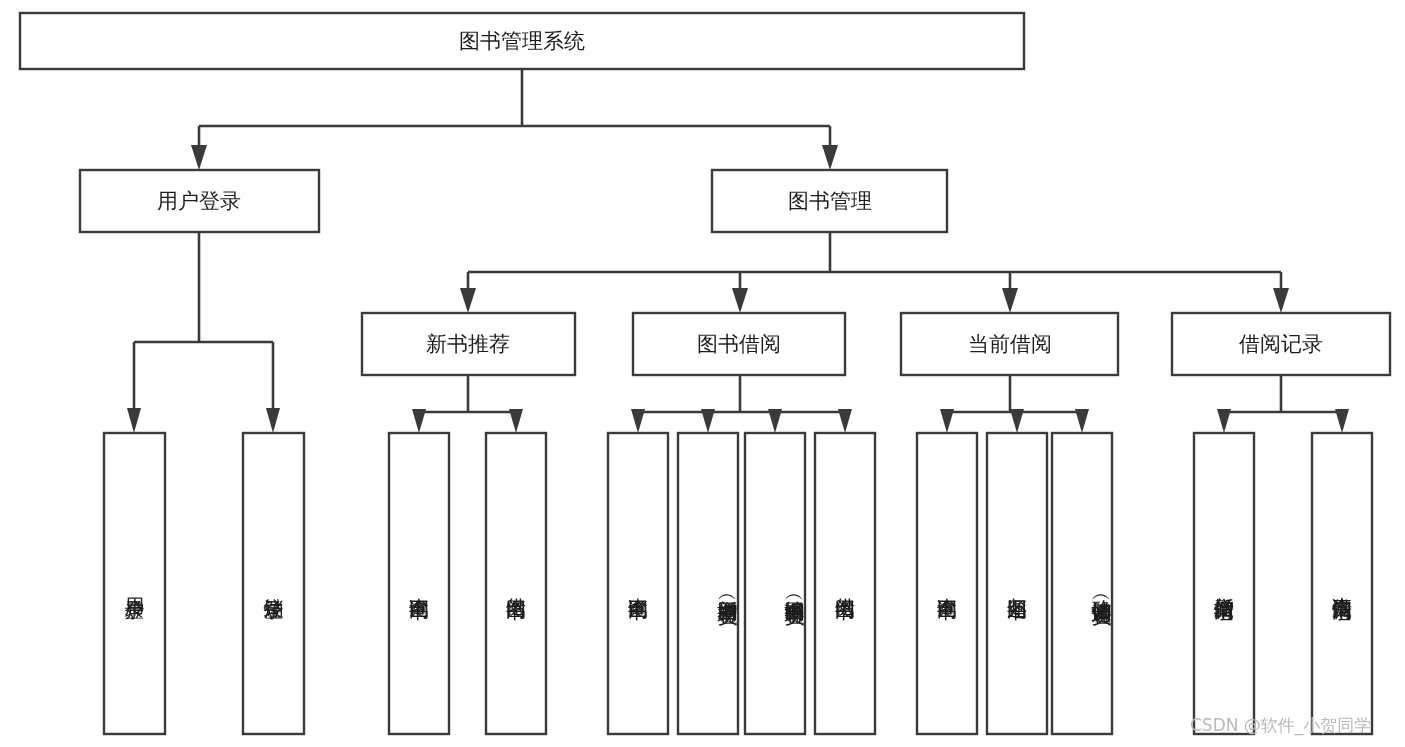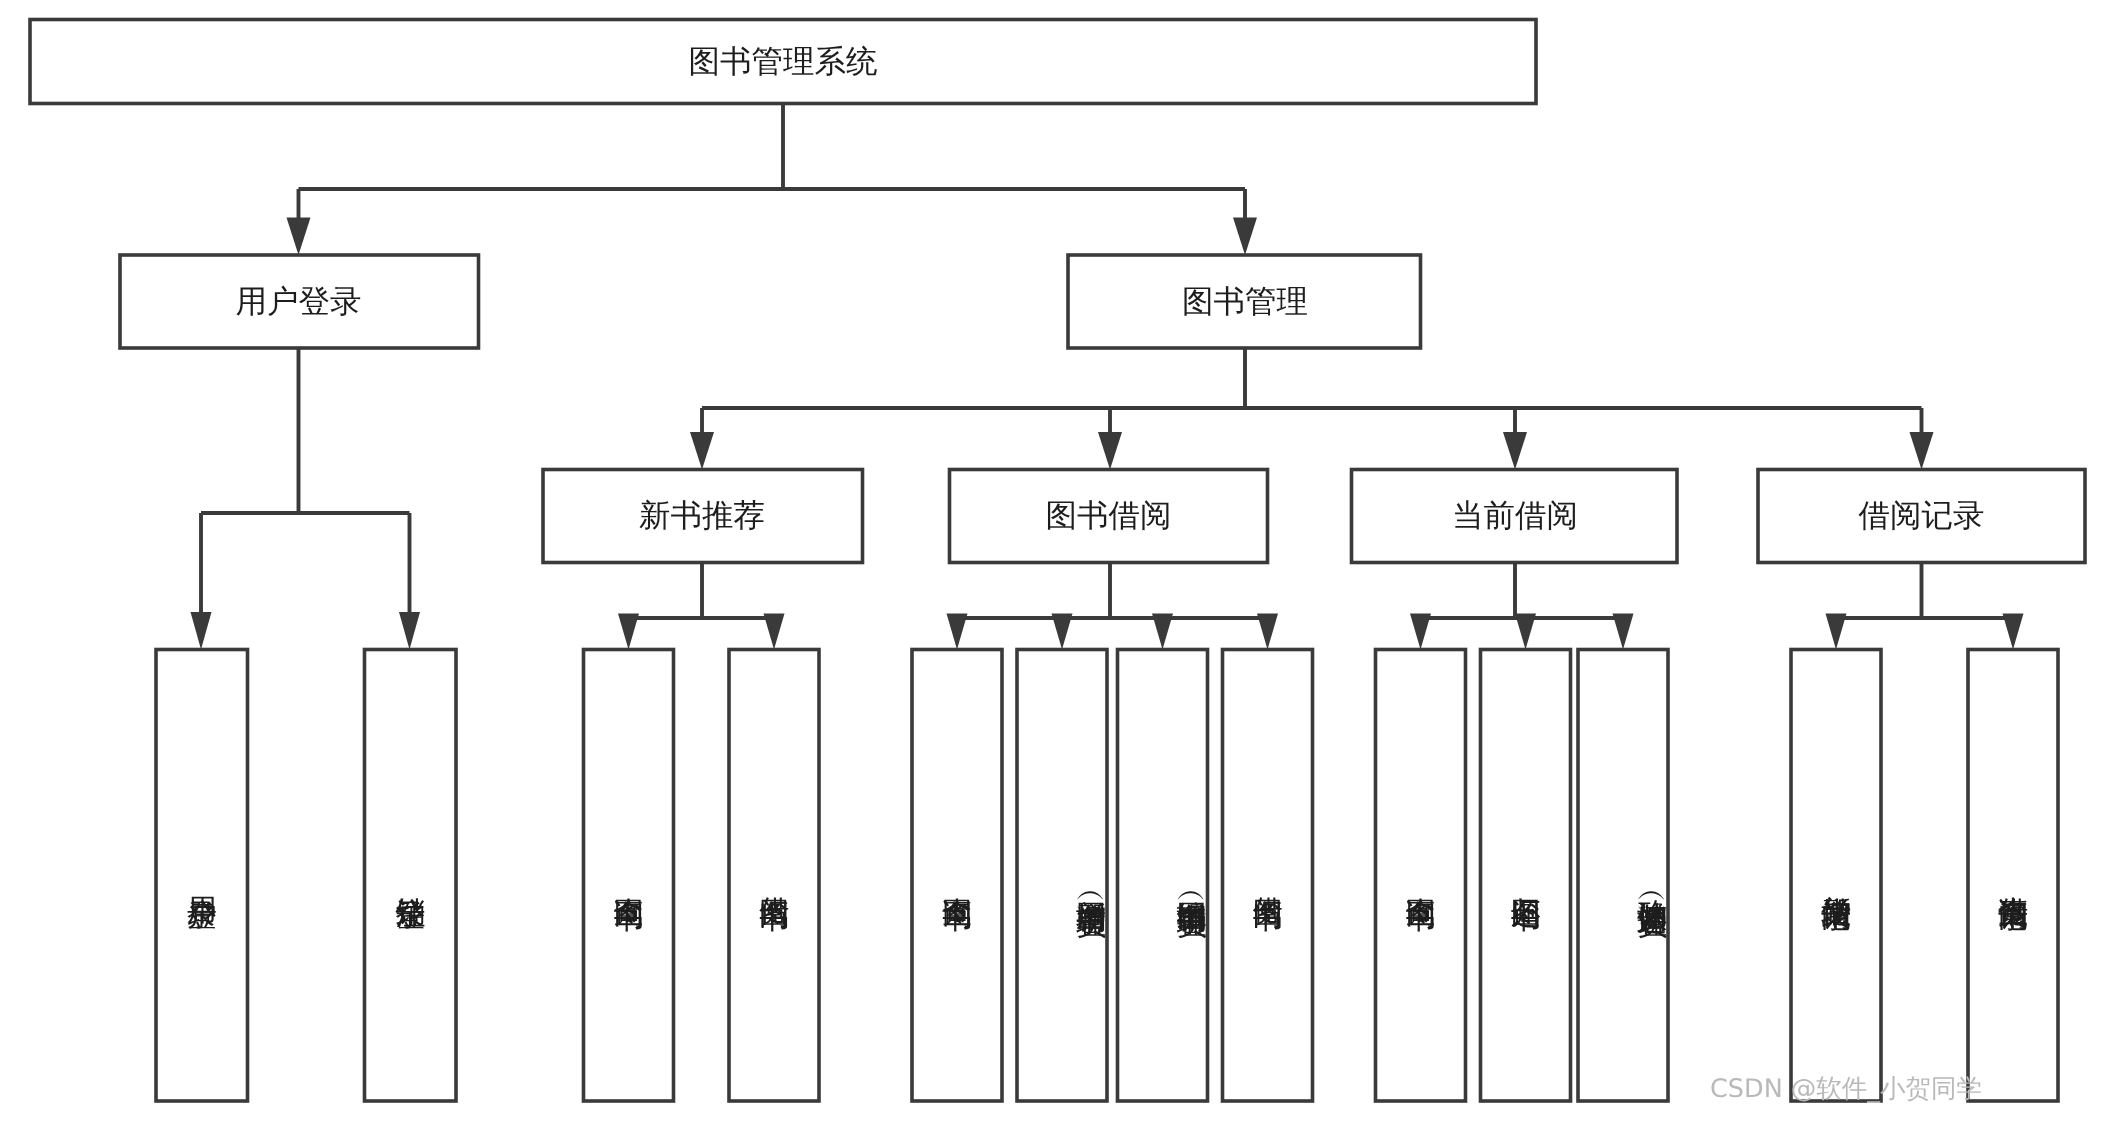--- a/index.html
+++ b/index.html
@@ -64,21 +64,21 @@
   }
   .vlabel.center-v {
     align-items: center;
   }
   .watermark {
     position: absolute;
     font-family: "DejaVu Sans", "Liberation Sans", sans-serif;
     font-size: 17px;
     color: #b9b9b9;
     white-space: nowrap;
-    left: 1140px;
+    left: 1190px;
     top: 714px;
     text-align: center;
   }
 </style>
 </head>
 <body>
 
 <div id="diagram-root">
 
   <svg id="tree-svg" viewBox="0 0 1405 747">

